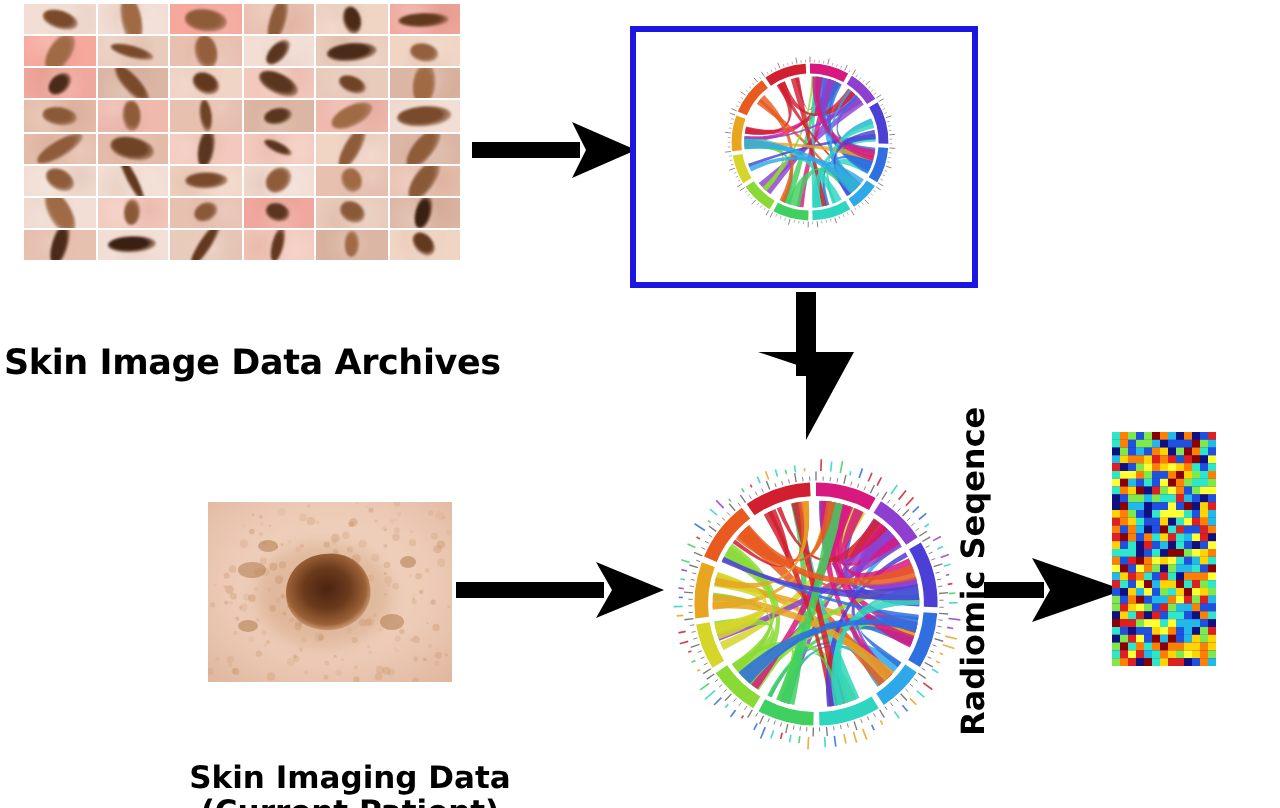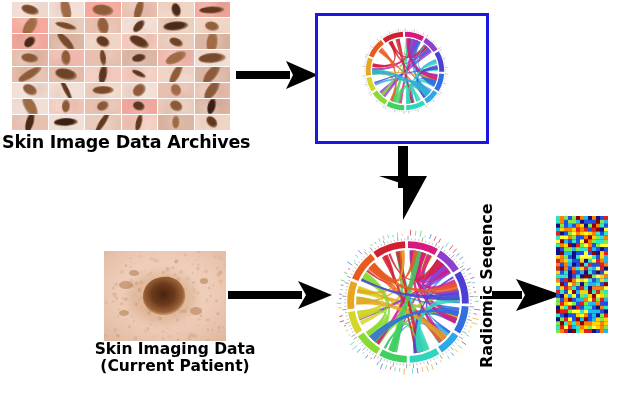--- a/index.html
+++ b/index.html
@@ -47,20 +47,21 @@
   }
 
   
   .caption {
     position: absolute;
     font-weight: bold;
     color: #000000;
     line-height: 1.12;
     text-align: center;
     white-space: pre-line;
+    margin-top: 40px;
   }
   #archives-label {
     left: 0px;
     top: 133px;
     width: 262px;
     font-size: 17.5px;
     letter-spacing: -0.2px;
     text-align: left;
     padding-left: 2px;
   }

